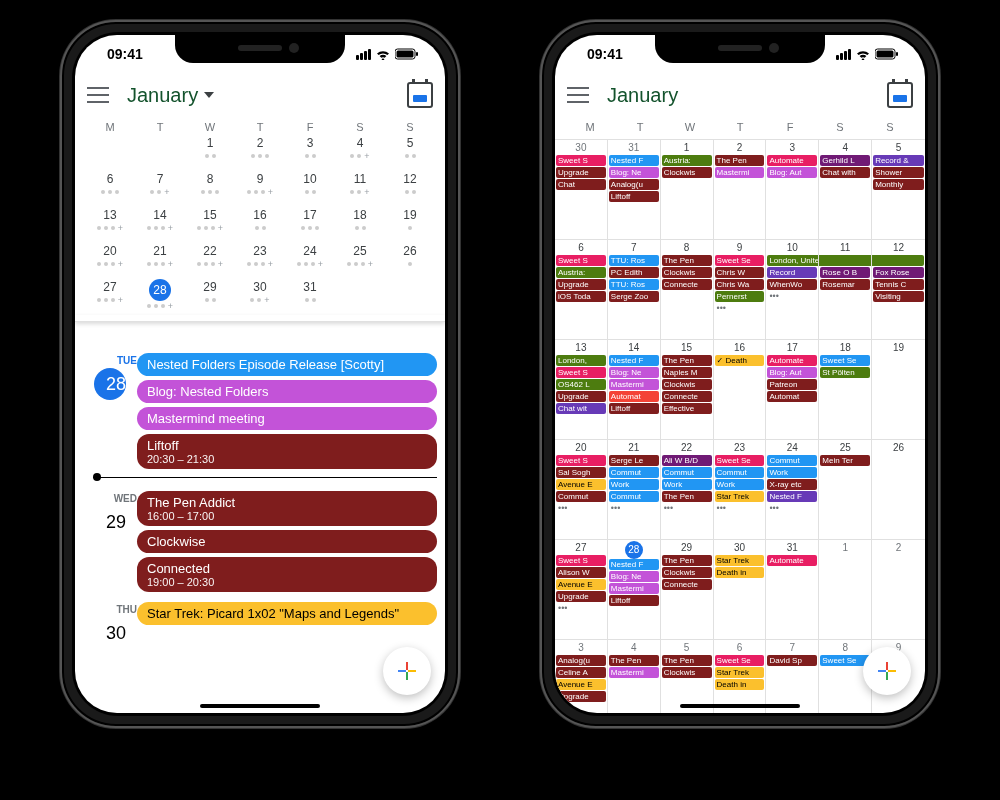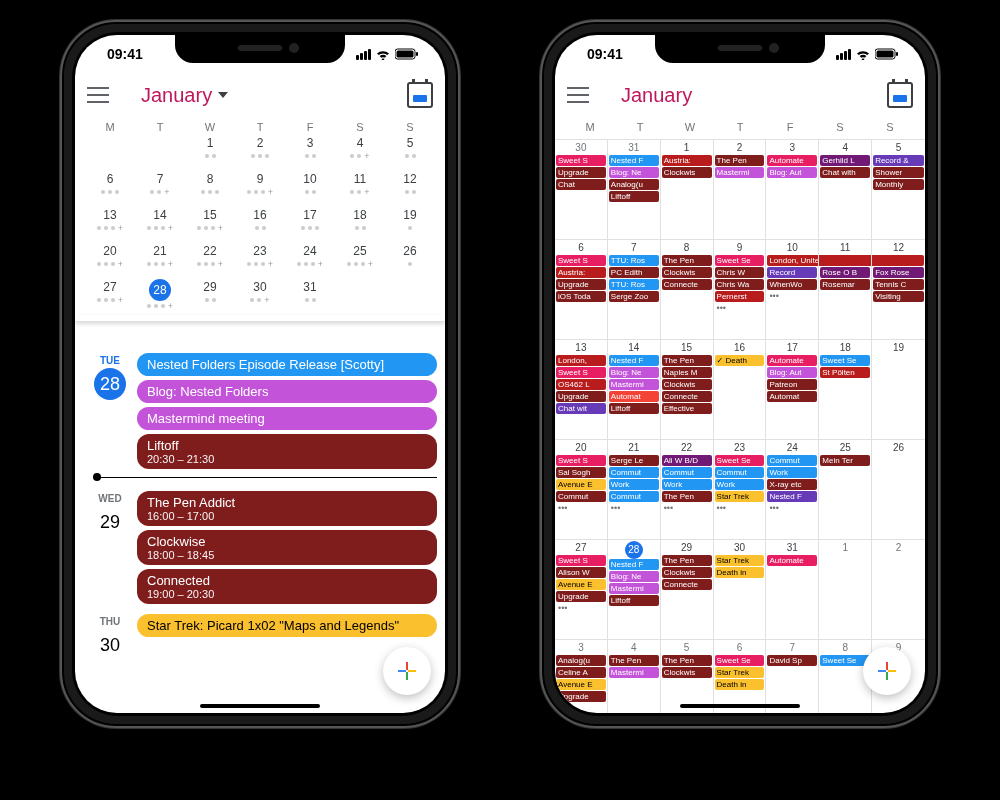--- a/index.html
+++ b/index.html
@@ -13,41 +13,41 @@
   .notch::after{content:"";position:absolute;right:46px;top:8px;width:10px;height:10px;background:#222;border-radius:50%;}
   .status{height:38px;display:flex;align-items:center;justify-content:space-between;padding:0 26px 0 32px;font-size:14px;font-weight:600;}
   .status-icons{display:flex;align-items:center;gap:4px;}
   .bars{display:flex;gap:1px;align-items:flex-end;}
   .bars span{width:3px;background:#000;border-radius:1px;}
   .bars span:nth-child(1){height:5px}.bars span:nth-child(2){height:7px}.bars span:nth-child(3){height:9px}.bars span:nth-child(4){height:11px}
   .wifi-svg,.batt-svg{display:block;}
   .appbar{height:44px;display:flex;align-items:center;padding:0 12px;}
   .ham{width:22px;height:22px;display:flex;flex-direction:column;justify-content:center;gap:5px;cursor:pointer;}
   .ham span{height:2px;background:#5f6368;}
-  .title{font-size:20px;color:#be185d;margin-left:32px;display:flex;align-items:center;gap:6px;}
+  .title{font-size:20px;color:#14532d;margin-left:18px;display:flex;align-items:center;gap:6px;}
   .caret{width:0;height:0;border-left:5px solid transparent;border-right:5px solid transparent;border-top:6px solid #3c4043;}
   .today-ico{margin-left:auto;width:22px;height:22px;border:2px solid #3c4043;border-radius:3px;position:relative;cursor:pointer;}
   .today-ico::before{content:"";position:absolute;top:-5px;left:3px;width:3px;height:5px;background:#3c4043;}
   .today-ico::after{content:"";position:absolute;top:-5px;right:3px;width:3px;height:5px;background:#3c4043;}
   .today-ico span{position:absolute;left:4px;right:4px;bottom:4px;height:7px;background:#1a73e8;border-radius:1px;}
   .dow{display:grid;grid-template-columns:repeat(7,1fr);text-align:center;font-size:11px;color:#70757a;padding:4px 10px 2px;}
   
   .mini{display:grid;grid-template-columns:repeat(7,1fr);padding:0 10px;}
   .mcell{height:36px;display:flex;flex-direction:column;align-items:center;justify-content:flex-start;font-size:12px;color:#3c4043;cursor:pointer;}
   .mcell .dn{height:16px;line-height:16px;}
   .mcell.dim .dn{color:#b0b0b0;}
   .mcell.sel .dn{background:#1a73e8;color:#fff;border-radius:50%;width:22px;height:22px;line-height:22px;text-align:center;}
   .dots{display:flex;gap:3px;margin-top:2px;height:6px;align-items:center;}
   .dots i{width:4px;height:4px;border-radius:50%;background:#ccc;}
   .plus{font-size:9px;color:#9aa0a6;line-height:4px;}
   .divider{height:6px;box-shadow:0 2px 4px rgba(0,0,0,.15);border-bottom:1px solid #e0e0e0;}
   
   .agenda{position:absolute;top:314px;left:0;right:0;bottom:0;overflow:hidden;padding:4px 8px 0;}
   .day{display:flex;margin-bottom:10px;}
-  .dcol{width:54px;text-align:center;padding-top:2px;}
+  .dcol{width:54px;text-align:right;padding-top:2px;}
   .dlab{font-size:10px;color:#1a73e8;font-weight:600;}
   .dnum{width:32px;height:32px;line-height:32px;margin:2px auto 0;border-radius:50%;font-size:18px;}
   .dnum.sel{background:#1a73e8;color:#fff;}
   .dlab.mut{color:#70757a;}
   .evcol{flex:1;display:flex;flex-direction:column;gap:4px;}
   .ev{border-radius:12px;padding:4px 10px;color:#fff;font-size:13px;cursor:pointer;}
   .ev .sub{font-size:11px;opacity:.95;}
   .now{position:relative;height:8px;}
   .now::before{content:"";position:absolute;left:-44px;right:0;top:4px;height:1px;background:#000;}
   .now::after{content:"";position:absolute;left:-44px;top:0;width:8px;height:8px;background:#000;border-radius:50%;}
@@ -59,21 +59,21 @@
   .mg .n.cur{color:#3c4043;}
   .mg .n.sel{background:#1a73e8;color:#fff;width:18px;height:18px;line-height:18px;border-radius:50%;margin:0 auto;}
   .chip{display:block;height:11px;line-height:11px;border-radius:2px;color:#fff;padding:0 2px;margin-bottom:1px;white-space:nowrap;overflow:hidden;}
   .chip.rt{border-radius:2px 0 0 2px;margin-right:-1px;}
   .chip.lf{border-radius:0 2px 2px 0;margin-left:-1px;}
   .chip.mid{border-radius:0;margin-left:-1px;margin-right:-1px;}
   .more{color:#70757a;font-size:9px;padding-left:2px;}
   .fab{position:absolute;right:14px;bottom:18px;width:48px;height:48px;border-radius:50%;background:#fff;box-shadow:0 3px 10px rgba(0,0,0,.25);display:flex;align-items:center;justify-content:center;cursor:pointer;}
   .home-ind{position:absolute;bottom:5px;left:50%;transform:translateX(-50%);width:120px;height:4px;background:#000;border-radius:3px;}
   
-  .c-pink{background:#e81e63}.c-blue{background:#2196f3}.c-br{background:#7f1d1d}.c-mag{background:#c353d8}.c-pur{background:#673ab7}.c-gn{background:#b91c1c}.c-yel{background:#fbc02d;color:#000 !important}.c-rd{background:#f44336}.c-gr{background:#701a75}
+  .c-pink{background:#e81e63}.c-blue{background:#2196f3}.c-br{background:#7f1d1d}.c-mag{background:#c353d8}.c-pur{background:#673ab7}.c-gn{background:#4d7c0f}.c-yel{background:#fbc02d;color:#000 !important}.c-rd{background:#f44336}.c-gr{background:#701a75}
   .d-pink{background:#e81e63}.d-blue{background:#2196f3}.d-br{background:#a1887f}.d-mag{background:#ba68c8}.d-pur{background:#7e57c2}.d-gn{background:#66bb6a}.d-yel{background:#fdd835}
 </style>
 </head>
 <body>
 
 <div class="stage">
 
 <div class="phone">
   <div class="bezel"></div>
   <div class="screen">
@@ -414,21 +414,20 @@
               <div class="dlab mut">WED</div>
               <div class="dnum">29</div>
             </div>
             <div class="evcol">
               <div class="ev c-br">
                 <div>The Pen Addict</div>
                 <div class="sub">16:00 – 17:00</div>
               </div>
               <div class="ev c-br">
                 <div>Clockwise</div>
-                <div class="sub">18:00 – 18:45</div>
               </div>
               <div class="ev c-br">
                 <div>Connected</div>
                 <div class="sub">19:00 – 20:30</div>
               </div>
             </div>
           </div>
           <div class="day">
             <div class="dcol">
               <div class="dlab mut">THU</div>

